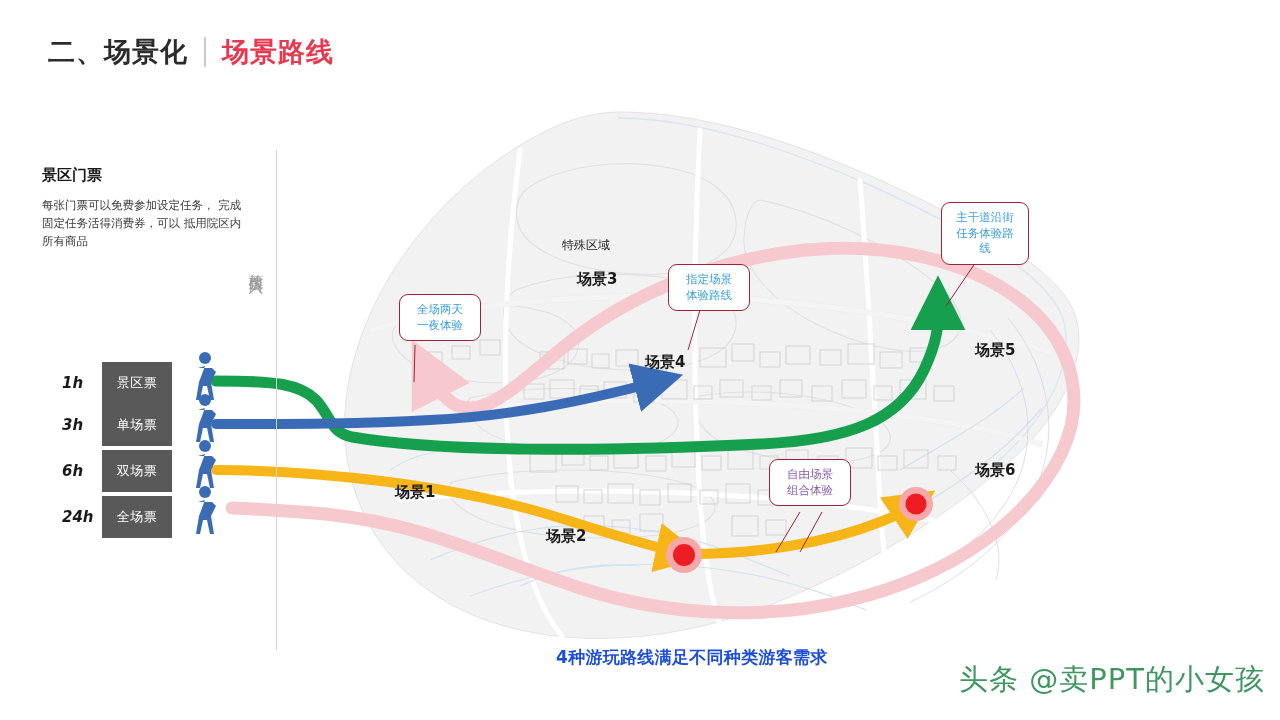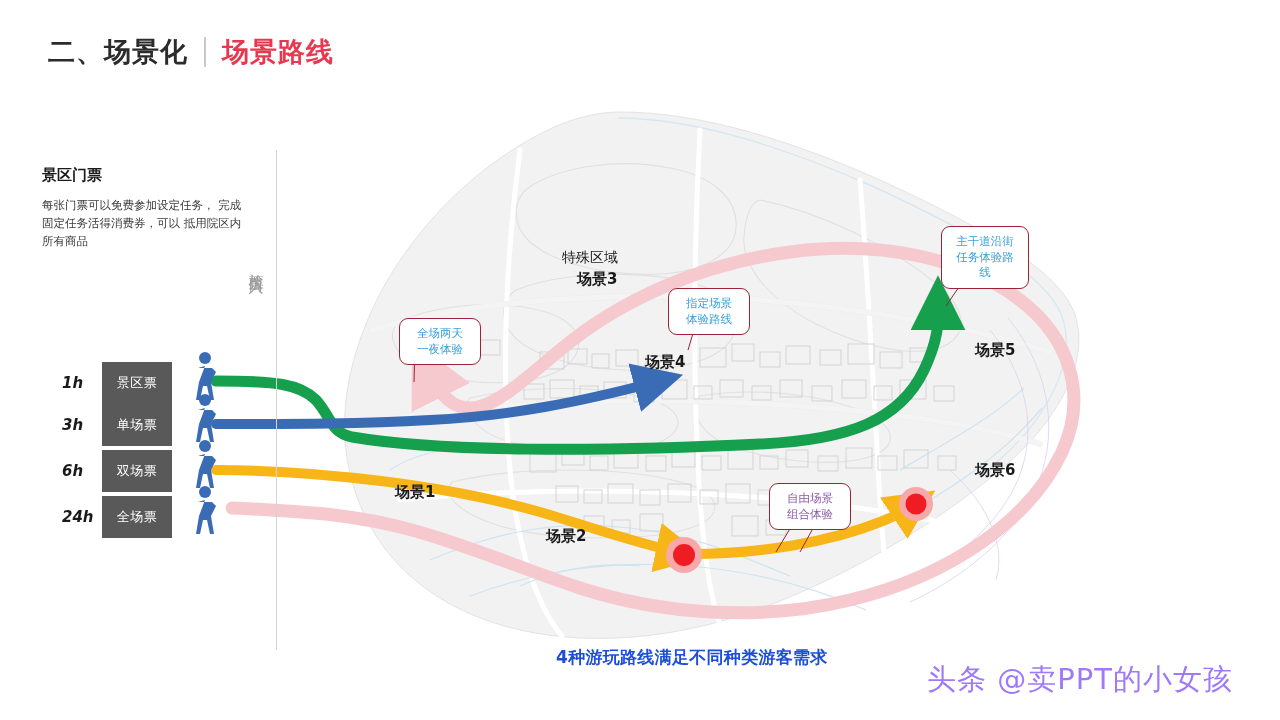--- a/index.html
+++ b/index.html
@@ -108,54 +108,53 @@
     width: 1280px; height: 720px;
   }
 
   
   .map-label {
     position: absolute;
     color: #1a1a1a;
     white-space: nowrap;
   }
   .map-label.bold { font-weight: bold; font-size: 15px; }
-  .map-label.plain { font-weight: normal; font-size: 14px; margin-top: 12px; }
+  .map-label.plain { font-weight: normal; font-size: 12px; }
 
   
   .callout {
     position: absolute;
     border: 1.3px solid #9b2335;
     border-radius: 9px;
     background: #ffffff;
     padding: 7px 9px;
     font-size: 11.5px;
     line-height: 1.35;
     text-align: center;
     white-space: pre-line;
-    margin-top: 24px;
   }
   .callout.blue  { color: #3a9fd8; }
   .callout.purple{ color: #8a5ba8; border-color: #9b2335; }
 
   
   #caption {
     position: absolute;
     left: 556px; top: 646px;
     font-size: 17px;
     font-weight: bold;
     color: #1d4ed8;
     letter-spacing: 0.3px;
   }
 
   
   #watermark {
     position: absolute;
-    left: 927px; top: 660px;
+    left: 959px; top: 660px;
     font-size: 29px;
-    color: #8b5cf6;
+    color: #15803d;
     opacity: 0.82;
     letter-spacing: 1px;
     white-space: nowrap;
   }
 </style>
 </head>
 <body>
 
 <div id="slide">
 

